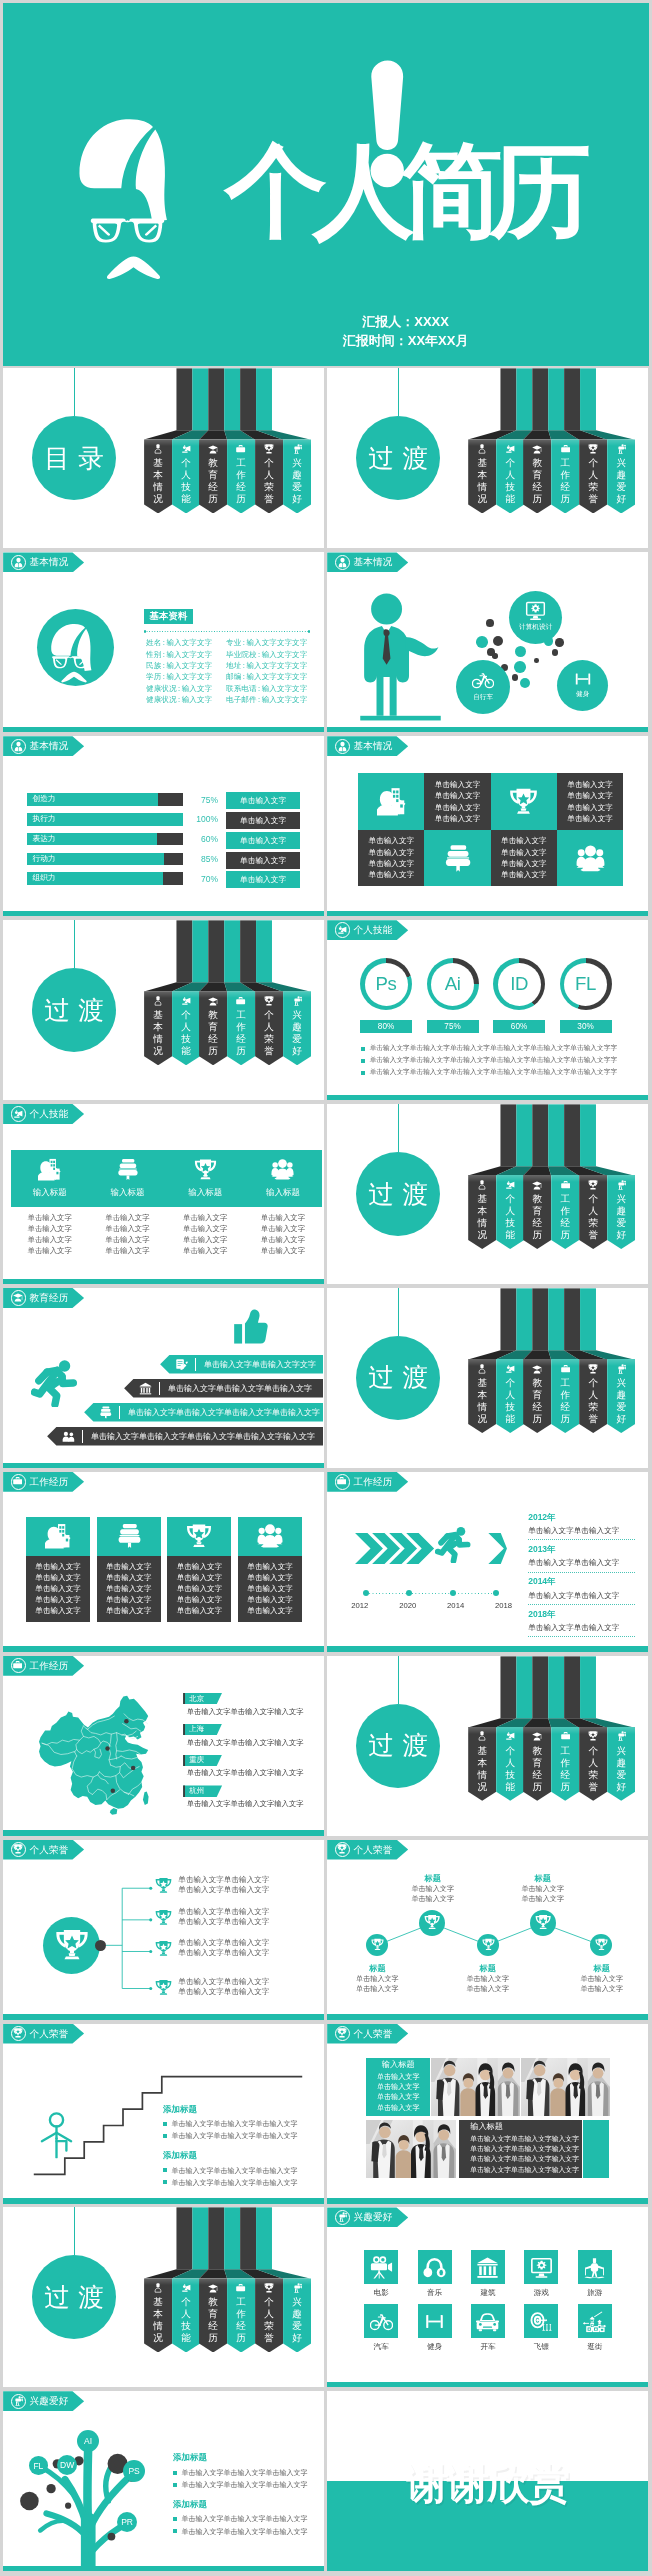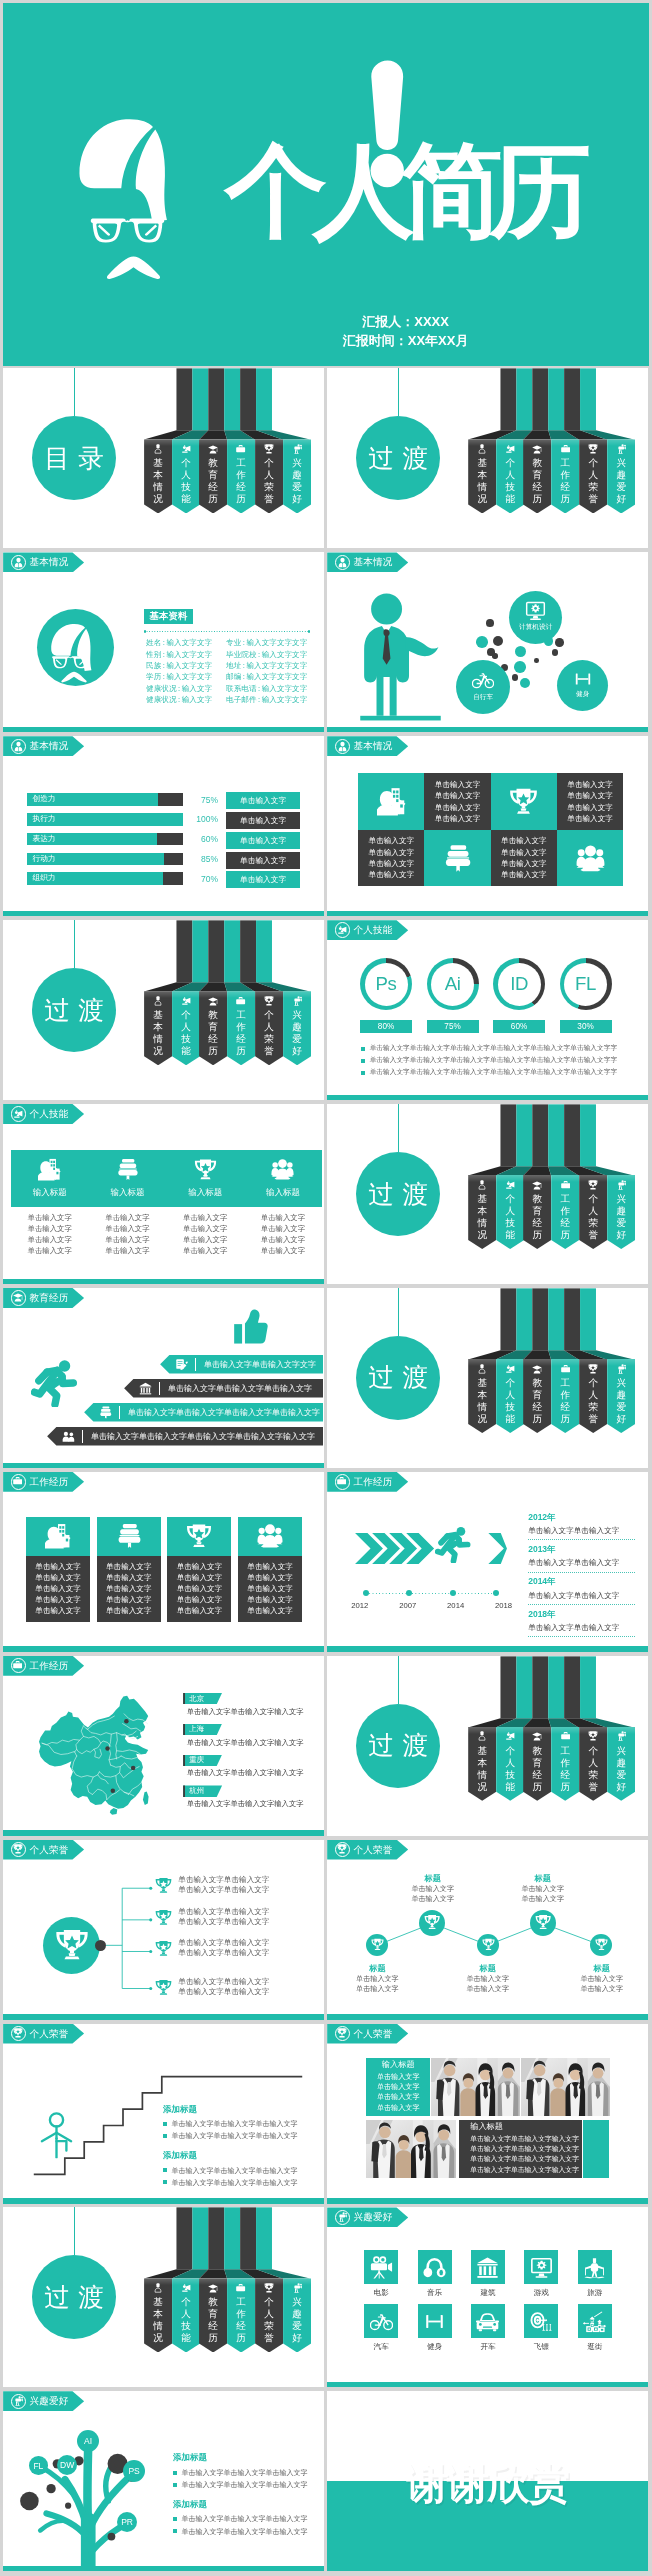--- a/index.html
+++ b/index.html
@@ -1568,21 +1568,21 @@
             </g>
           </svg></span>
   <div class="axis">
     <span class="adot" style="left:0px;"></span>
     <span class="adot" style="left:43px;"></span>
     <span class="adot" style="left:87px;"></span>
     <span class="adot" style="left:130px;"></span>
   </div>
   <div class="axlab">
           <span>2012</span>
-          <span>2007</span>
+          <span>2020</span>
           <span>2014</span>
           <span>2018</span>
         </div>
   <div class="tl-list">
           <div class="tl-e">
             <div class="tl-y">2012年</div>
             <div class="tl-t">单击输入文字单击输入文字</div>
           </div>
           <div class="tl-e">
             <div class="tl-y">2013年</div>

